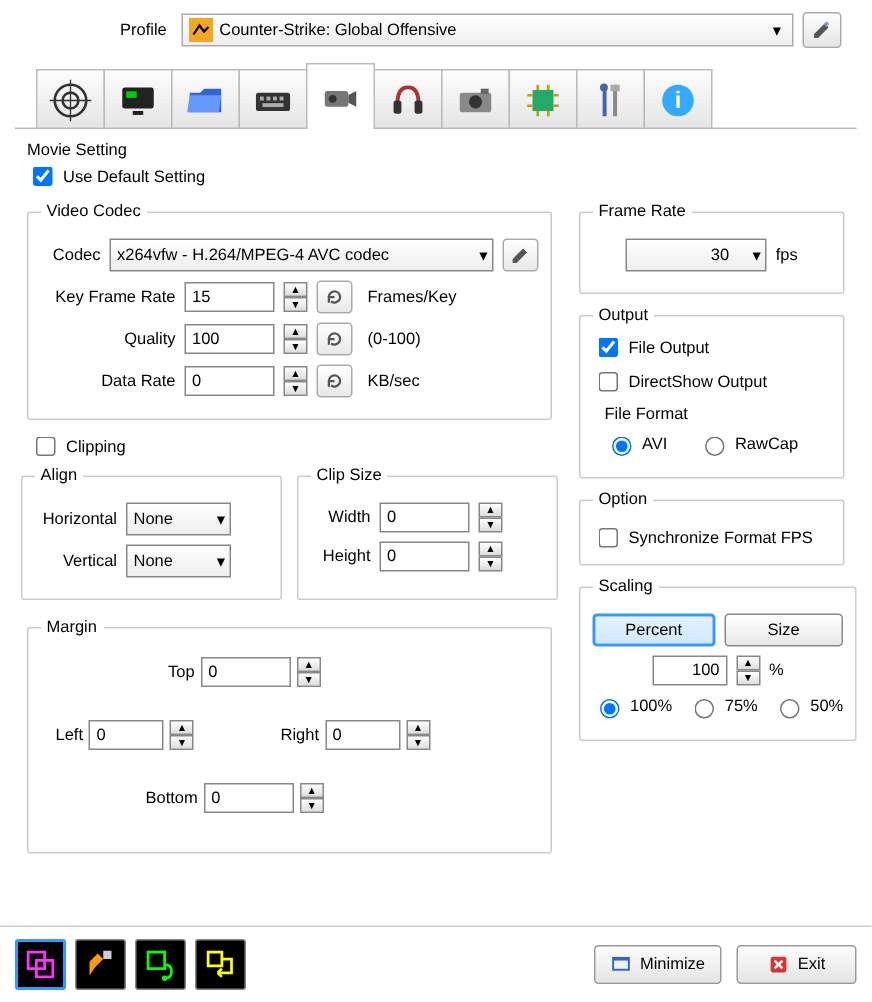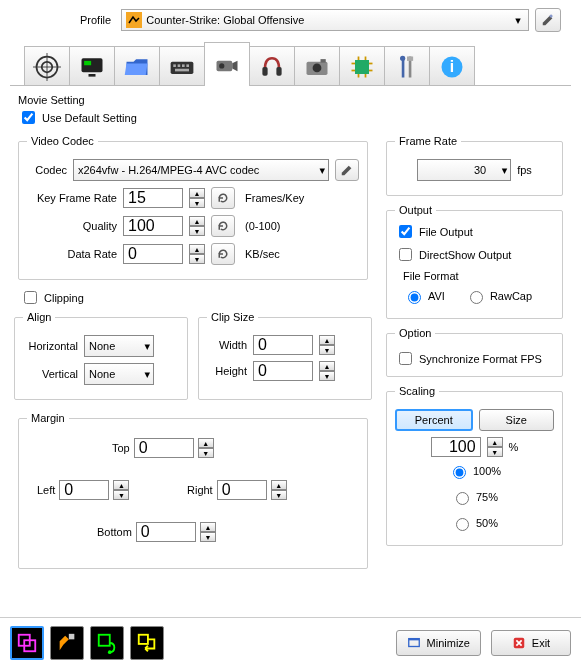--- a/index.html
+++ b/index.html
@@ -50,21 +50,21 @@
   input[type=radio]{ width:13px;height:13px;}
 
   
   .cols { display:flex; gap:10px; padding:0 4px;}
   .left-col { flex:1; min-width:0;}
   .right-col { width:185px; }
 
   
   .frow { display:flex; align-items:center; gap:6px; margin:6px 0; }
   .frow .lbl { width:90px; text-align:right; }
-  .txt { height:20px; border:1px solid #888; padding:0 4px; font-size:16px; }
+  .txt { height:20px; border:1px solid #888; padding:0 4px; font-size:11px; }
   .txt.w60 { width:60px; }
   .txt.w50 { width:50px; }
   .sel {
     height:22px;border:1px solid #888;background:linear-gradient(#fff,#eee);
     display:flex;align-items:center;padding:0 4px;position:relative;min-width:0;
   }
   .sel .caret {position:absolute;right:3px;}
   .spin {
     width:16px;display:flex;flex-direction:column;
   }
@@ -422,21 +422,21 @@
         <div class="toggle">Size</div>
       </div>
       <div class="frow" style="justify-content:center;">
         <input class="txt w50" style="text-align: right;" value="100">
         <div class="spin">
             <button>▲</button>
             <button>▼</button>
           </div>
         <span>%</span>
       </div>
-      <div class="frow" style="gap:10px;justify-content:center;flex-direction:column;">
+      <div class="frow" style="gap:10px;justify-content:center;">
         <label class="chk">
             <input type="radio" name="sc" id="rb100" checked="" style="">
             <span>100%</span>
           </label>
         <label class="chk">
             <input type="radio" name="sc" id="rb75" style="">
             <span>75%</span>
           </label>
         <label class="chk">
             <input type="radio" name="sc" id="rb50" style="">

